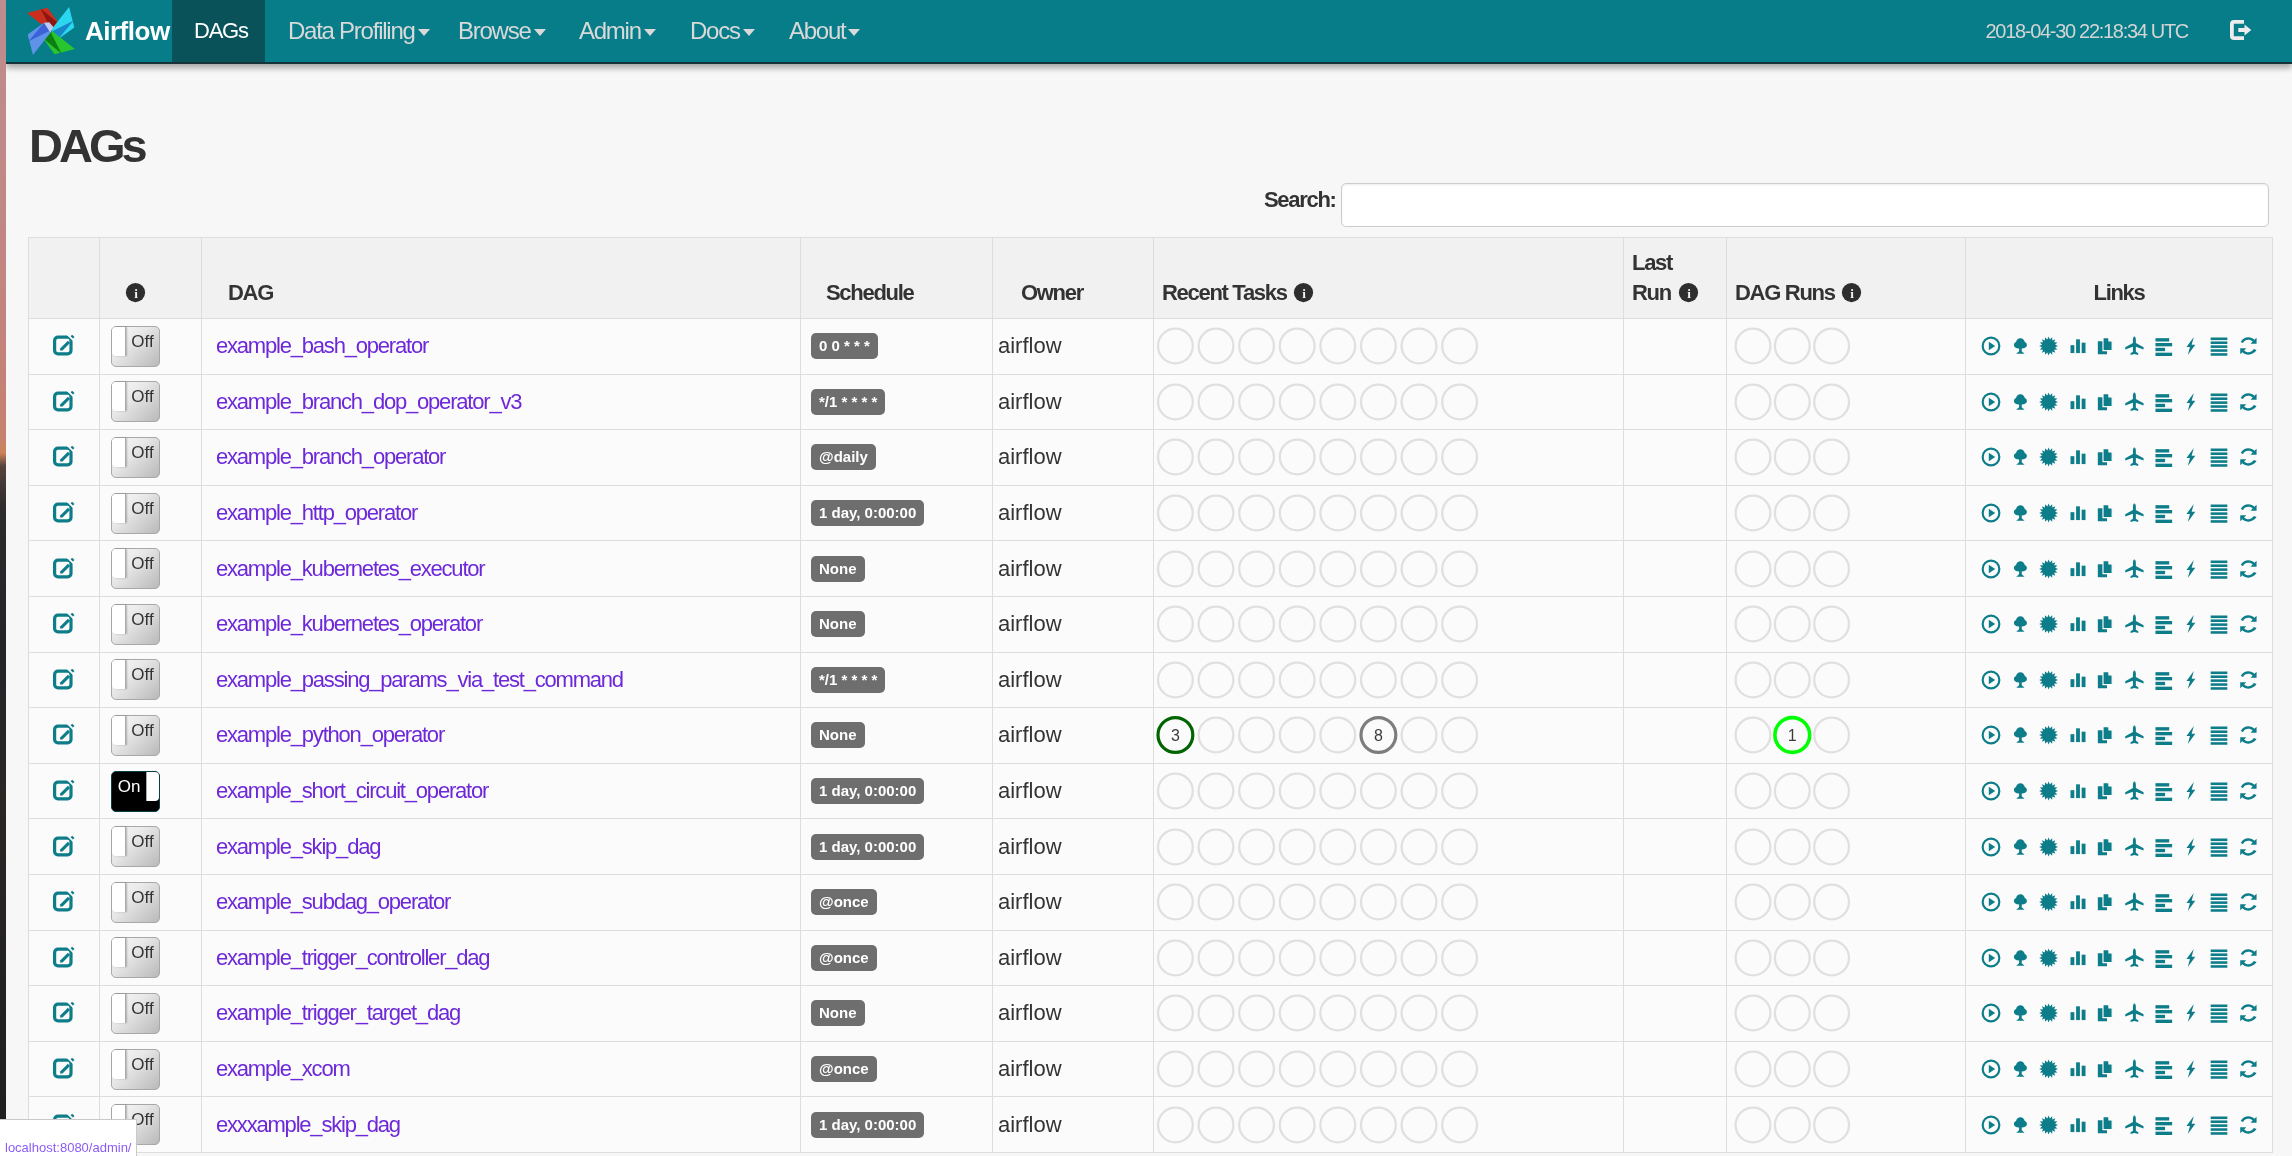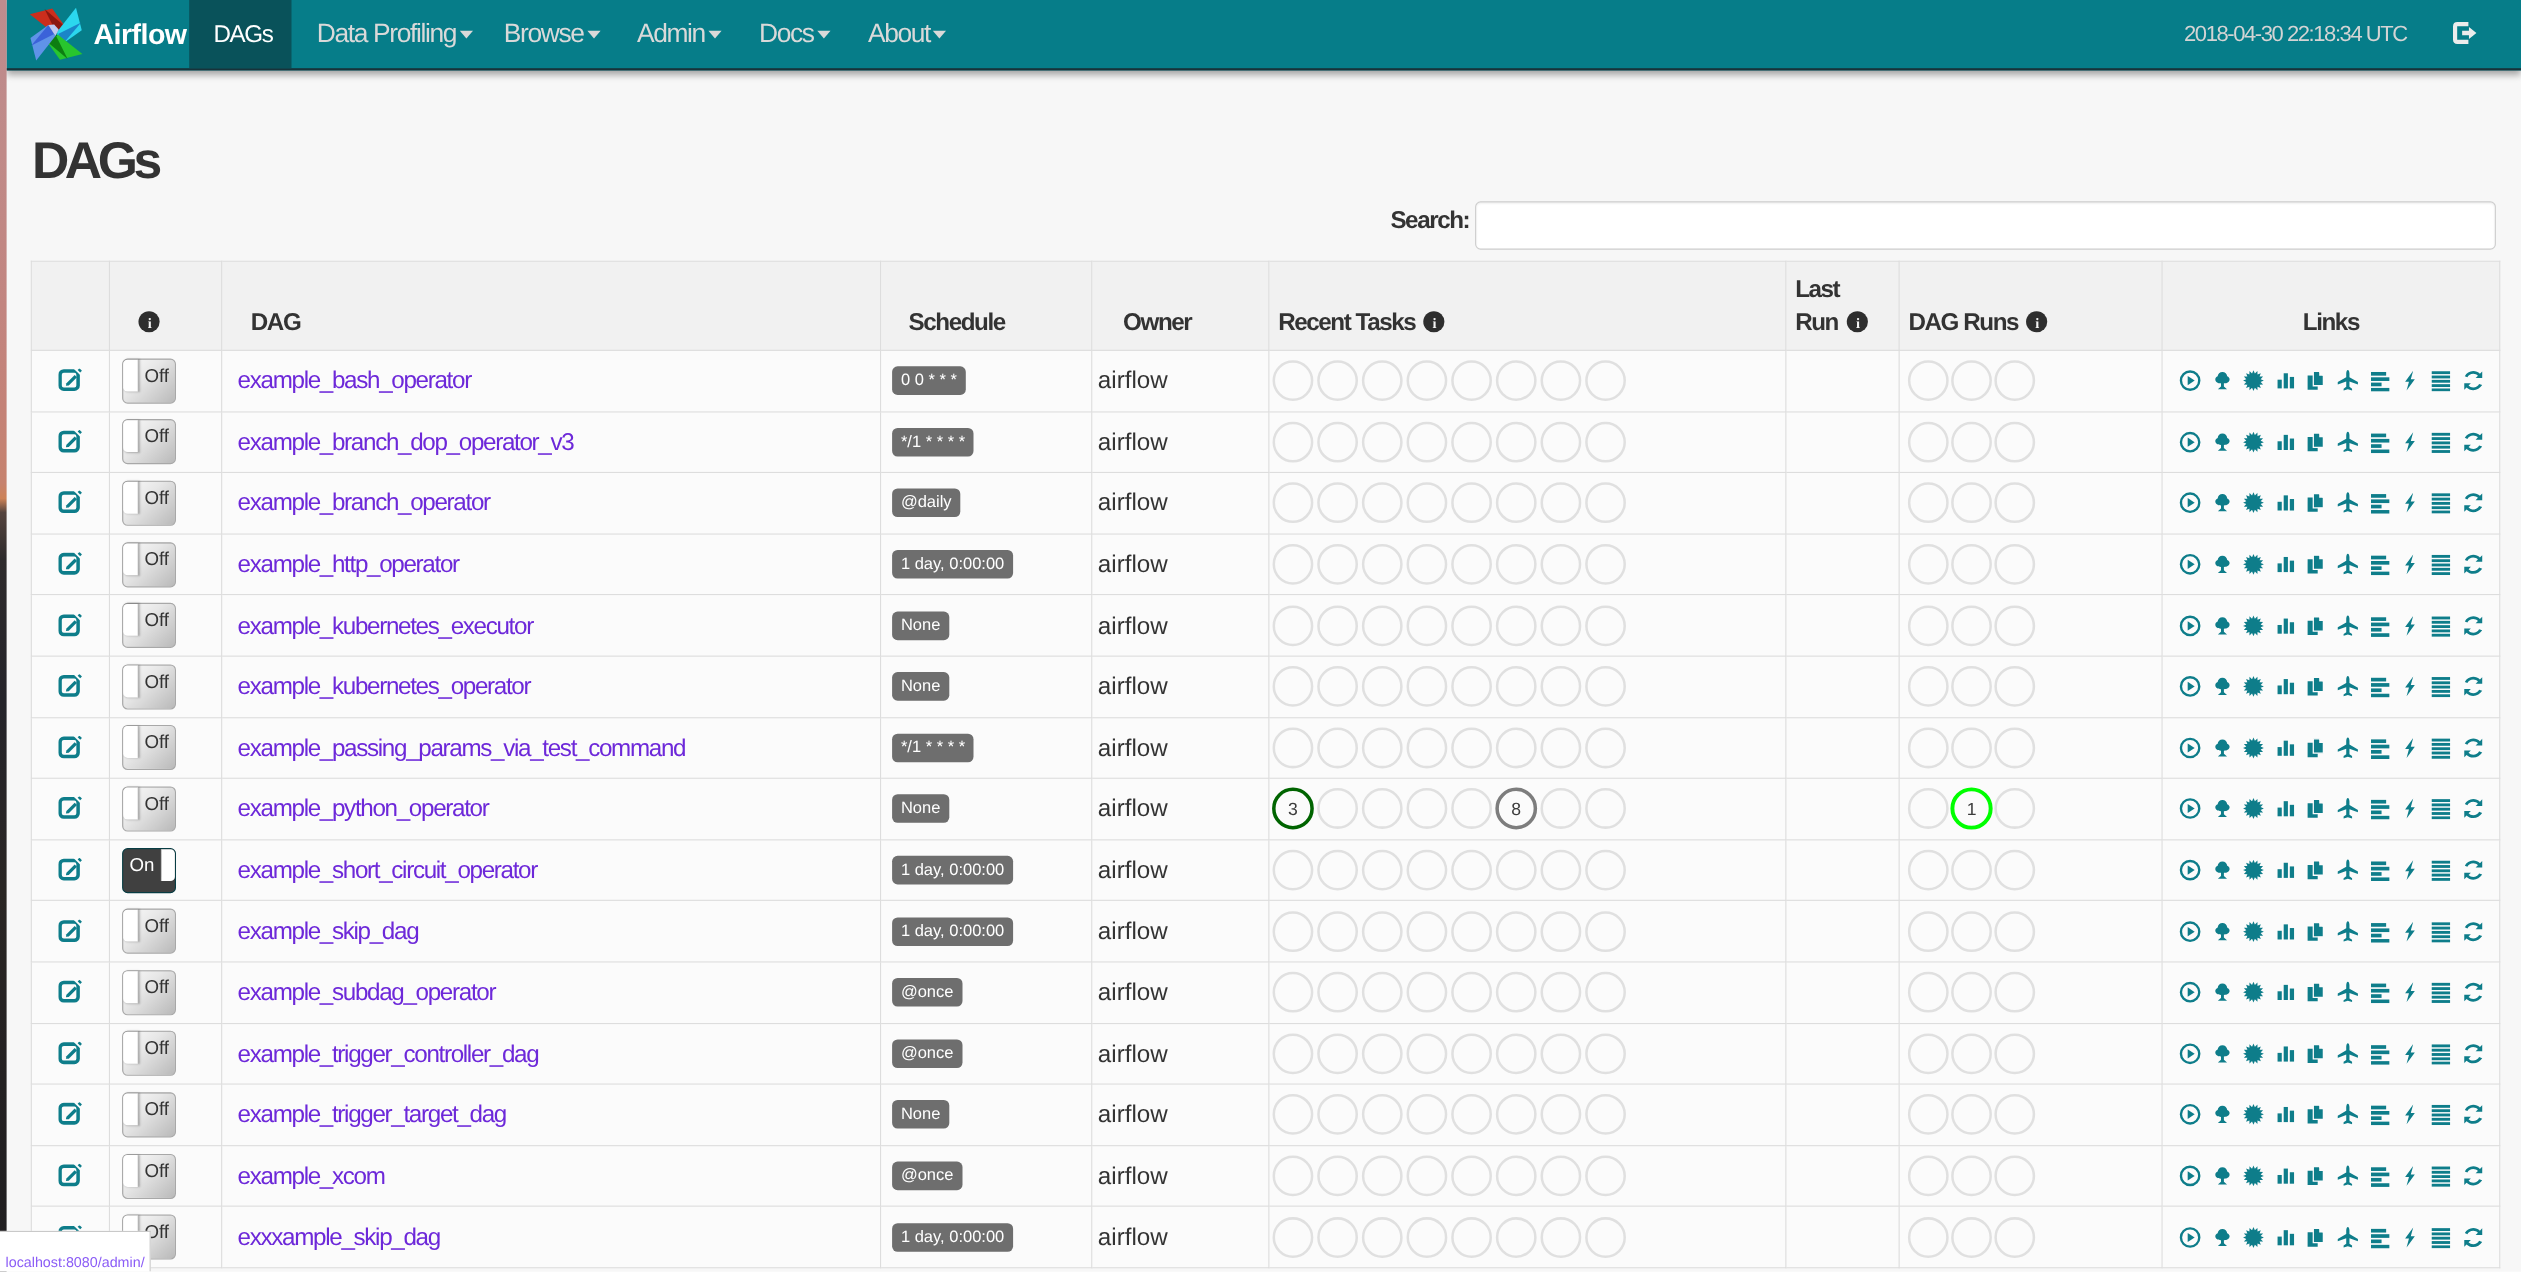--- a/index.html
+++ b/index.html
@@ -26,30 +26,30 @@
 thead tr { height:81px; }
 th { background:#f1f1f1; font-size:22px; font-weight:bold; text-align:left; vertical-align:bottom; padding:0 0 10px 0; color:#333; letter-spacing:-1.3px; line-height:30px; }
 tbody tr { height:55.6px; }
 td { vertical-align:middle; padding:0; }
 td.c1 { text-align:center; }
 .edit { vertical-align:middle; }
 td.c2 { padding-left:11px; }
 td.c3 { padding-left:14px; }
 a { color:#6d28d9; font-size:22px; text-decoration:none; letter-spacing:-1.2px; }
 td.c4 { padding-left:10px; }
-.badge { display:inline-block; background:#6e6e6e; color:#fff; font-size:15px; font-weight:normal; line-height:1; padding:5px 8px 6px; border-radius:5px; }
+.badge { display:inline-block; background:#6e6e6e; color:#fff; font-size:15px; font-weight:bold; line-height:1; padding:5px 8px 6px; border-radius:5px; }
 td.c5 { padding-left:5px; font-size:22px; color:#333; }
 td.c6 svg, td.c8 svg { display:block; margin:0; }
 td.c9 svg { display:block; }
 .hinfo { display:inline-block; vertical-align:-3px; margin-left:2px; }
 .tog { display:inline-block; height:41px; width:49px; border-radius:5px; vertical-align:middle; position:relative; }
 .tog.off { border:1px solid #a8a8a8; background:linear-gradient(135deg,#fafafa 0%,#e8e8e8 40%,#b9b9b9 100%); }
 .tog.off .knob { position:absolute; left:0; top:0; width:14px; height:29px; background:#fff; border-right:1px solid #aaa; border-radius:4px 0 0 4px; box-shadow:1px 0 2px rgba(0,0,0,0.25); }
 .tog.off .tlab { position:absolute; left:14px; right:0; top:0; height:29px; line-height:29px; text-align:center; font-size:17px; color:#333; }
-.tog.on { border:1px solid #083d44; background:#404040; }
+.tog.on { border:1px solid #083d44; background:#000000; }
 .tog.on .knob { position:absolute; right:0; top:0; width:13px; height:29px; background:#fff; border-left:1px solid #aaa; border-radius:0 4px 4px 0; }
 .tog.on .tlab { position:absolute; left:0; right:13px; top:0; height:29px; line-height:29px; text-align:center; font-size:17px; color:#fff; }
 .statusbar { position:absolute; left:0; bottom:0; height:21px; background:#fff; border:1px solid #c9c9c9; border-left:none; border-bottom:none; font-size:13px; color:#8b5cf6; line-height:20px; padding:18px 5px; z-index:6; }
 </style>
 </head>
 <body>
 
 <svg width="0" height="0" style="position:absolute">
 <defs>
 <symbol id="i-edit" viewBox="0 0 22 22">

